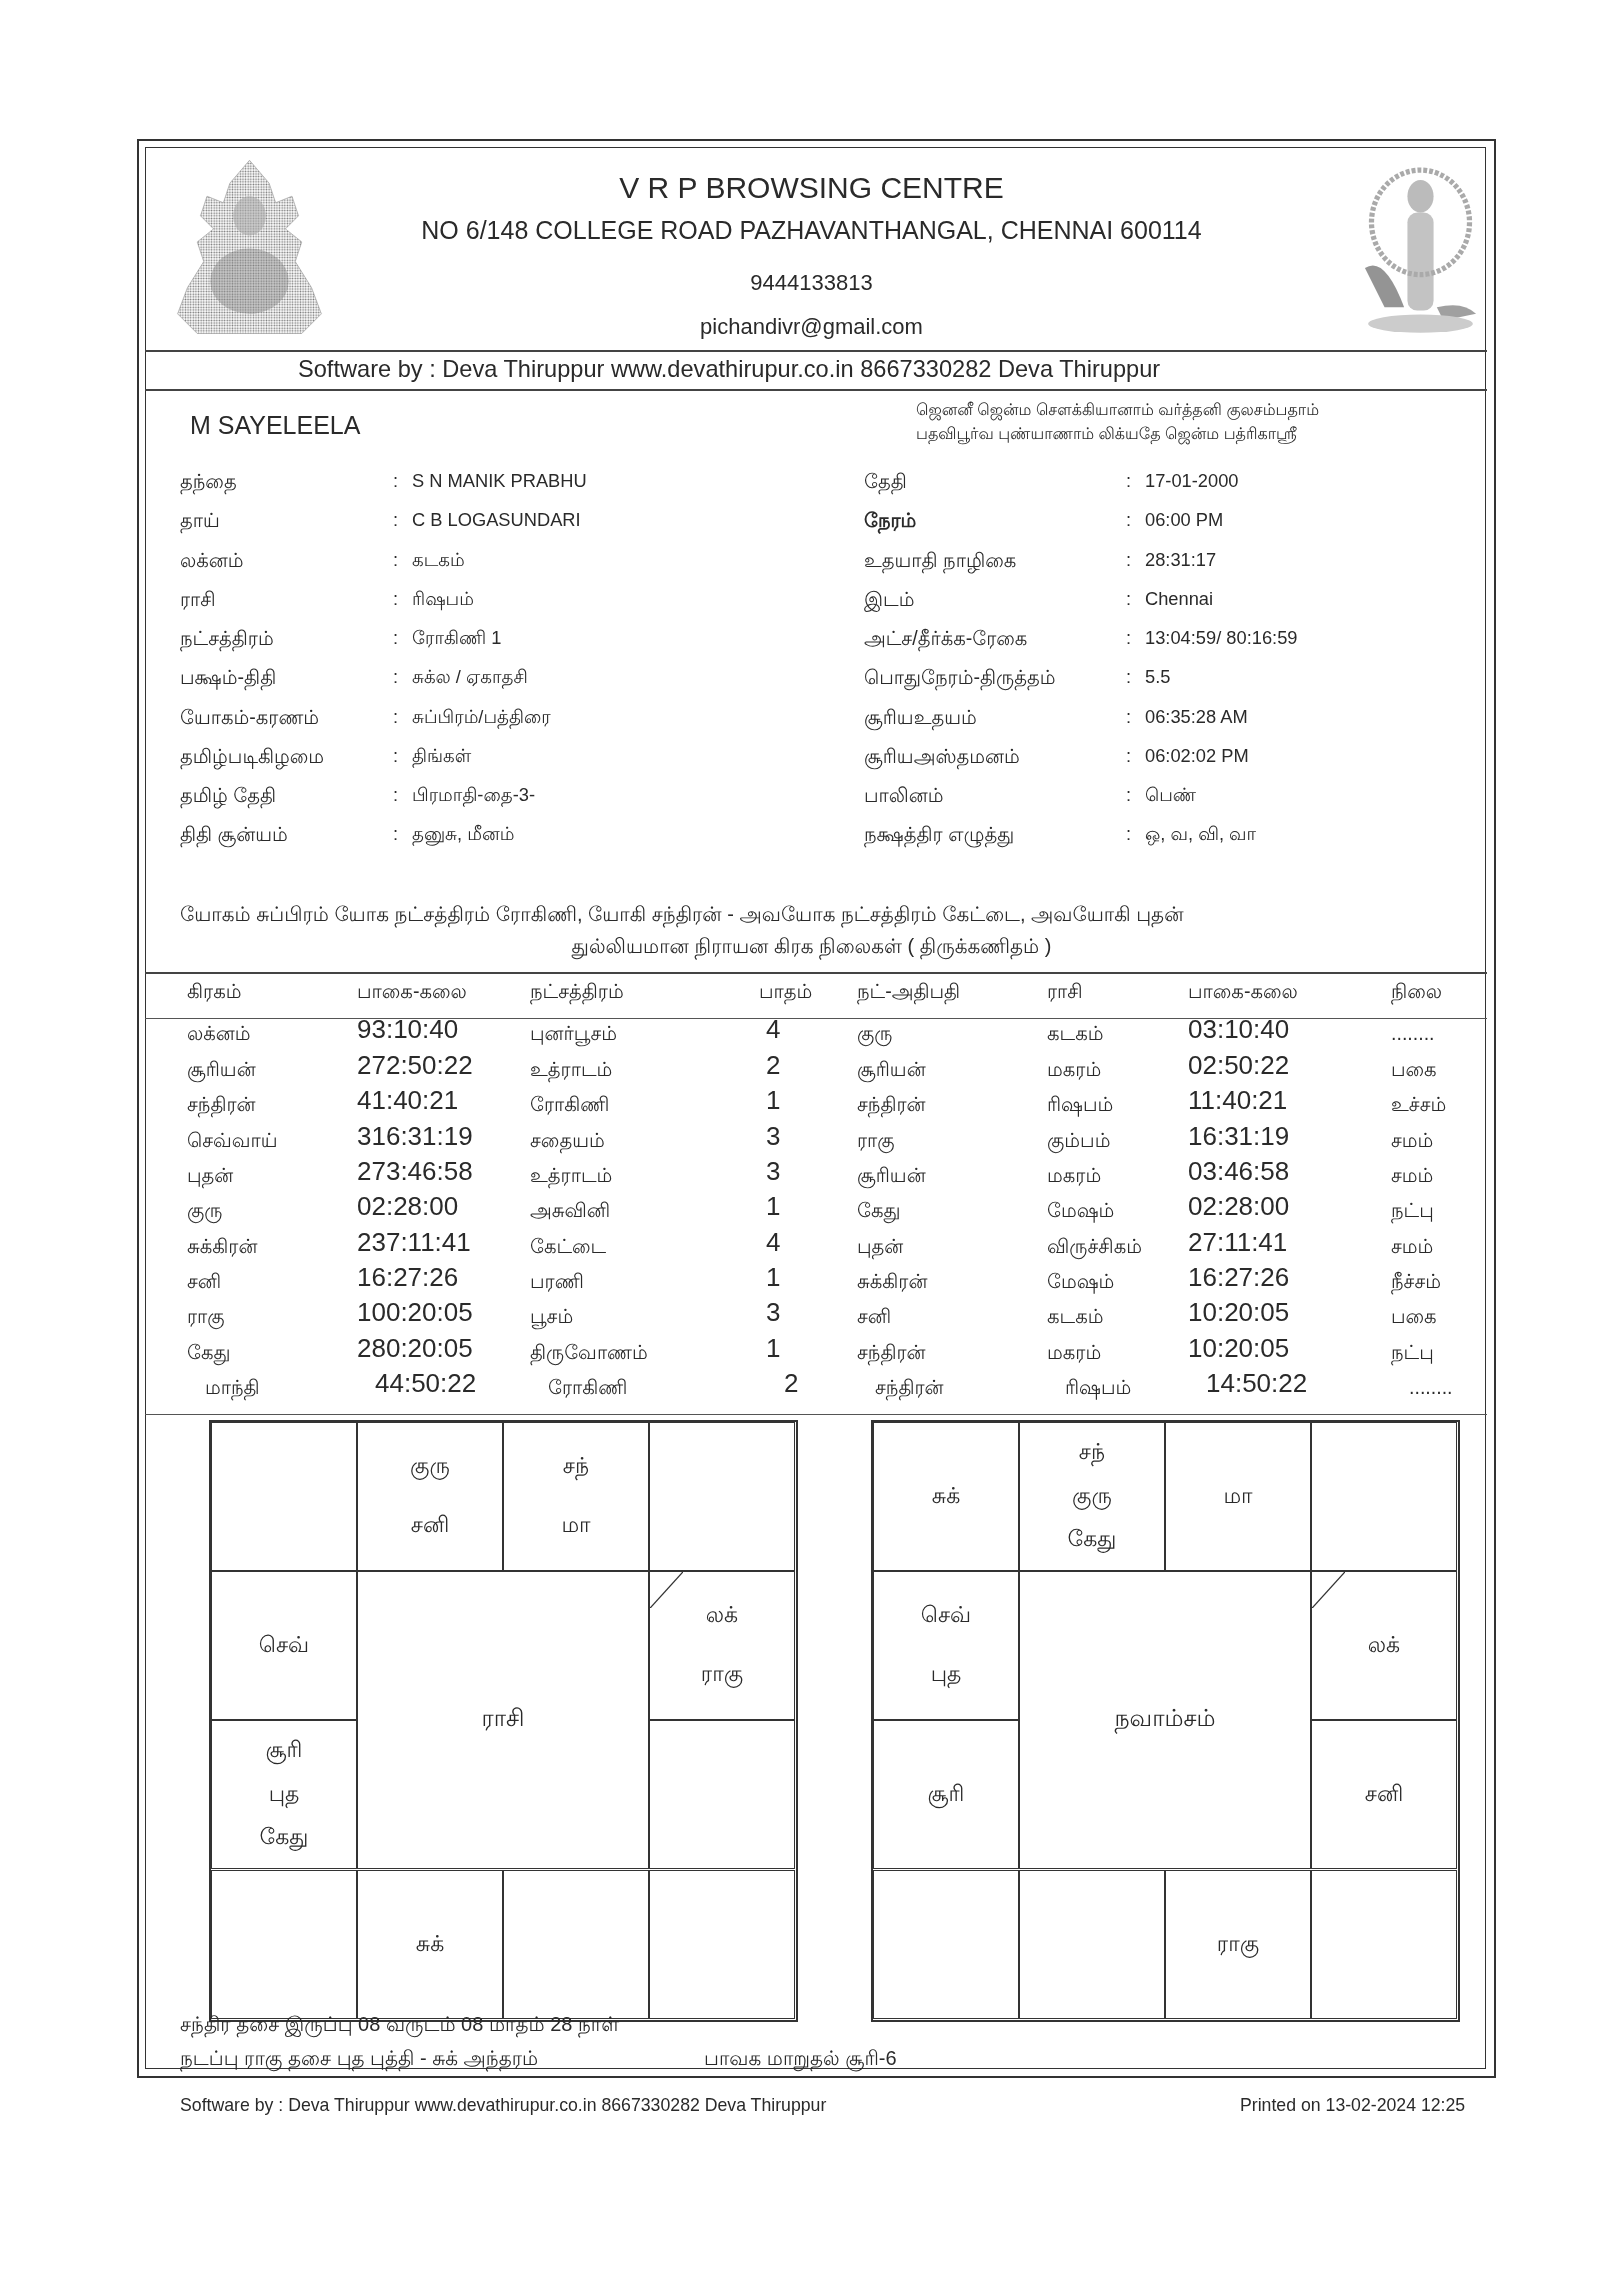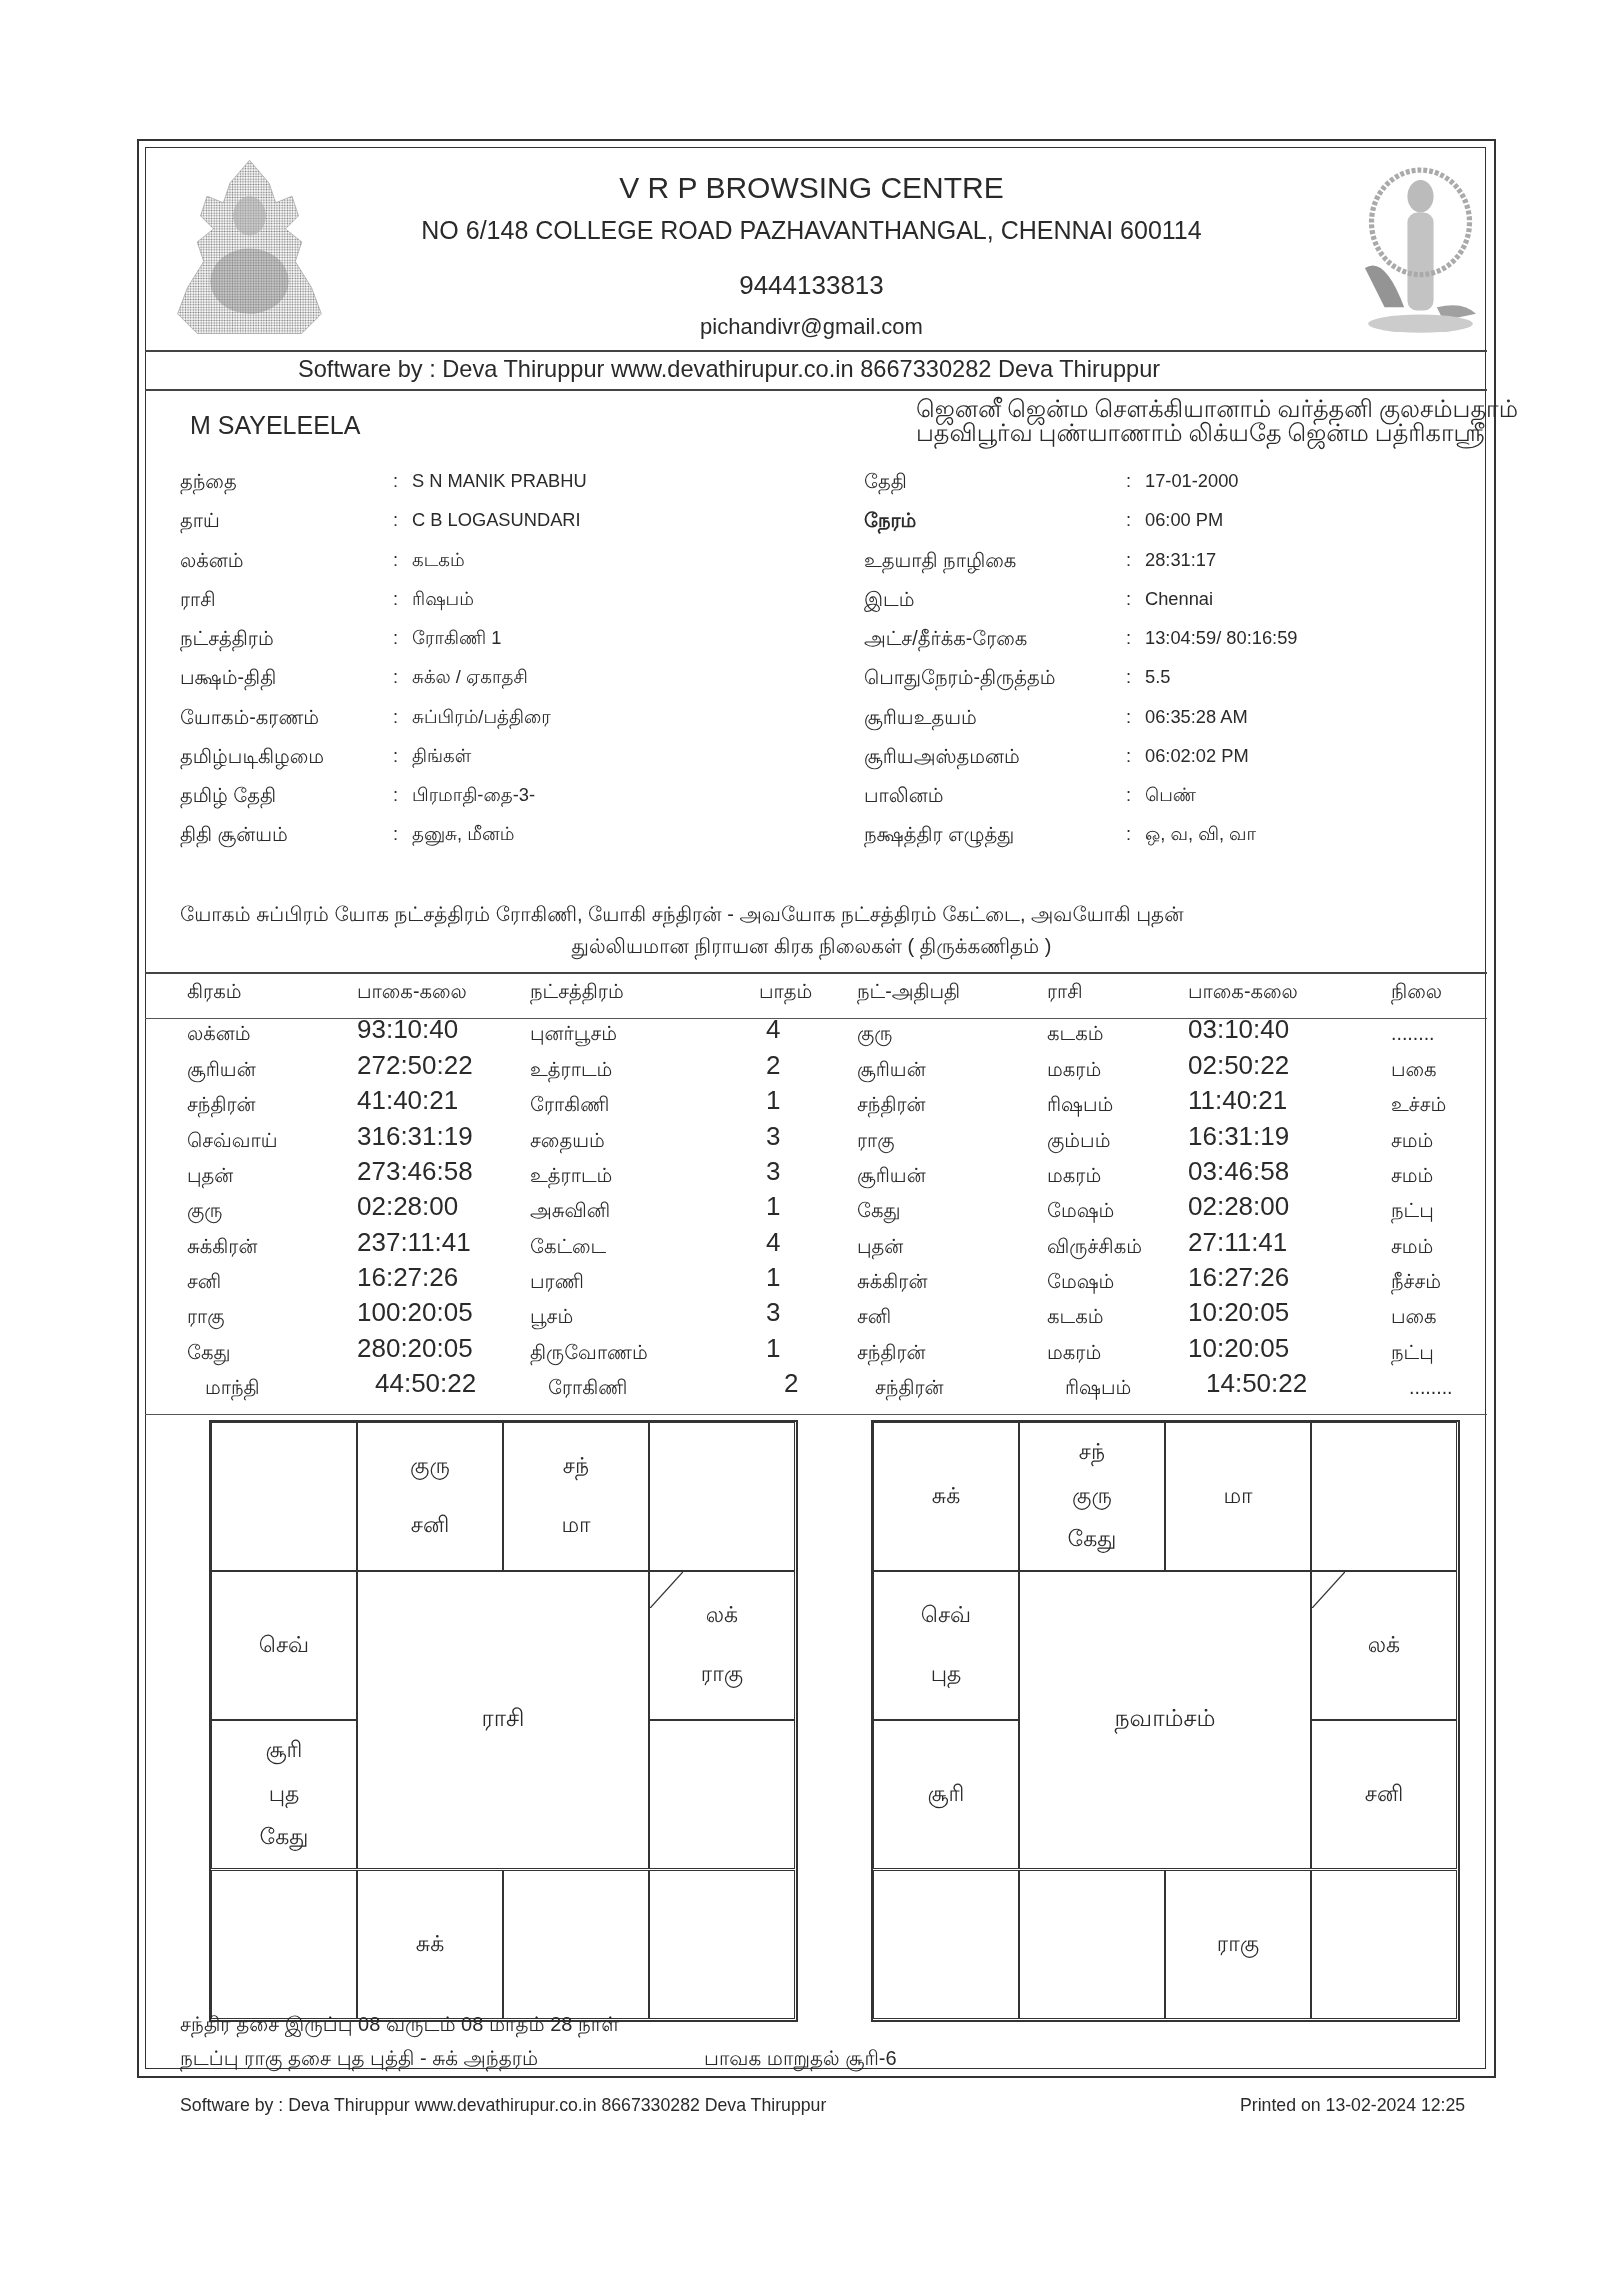--- a/index.html
+++ b/index.html
@@ -5,26 +5,26 @@
   html, body { margin:0; padding:0; background:#ffffff; }
   body { width:1623px; height:2295px; position:relative; font-family:"Liberation Sans", sans-serif; color:#2a2a2a; overflow:hidden; }
   .abs { position:absolute; }
   
   .frame-outer { left:137px; top:139px; width:1355px; height:1935px; border:2.6px solid #333; }
   .frame-inner { left:145px; top:147px; width:1339px; height:1920px; border:1.3px solid #333; }
   .hline { position:absolute; left:145px; width:1342px; height:0; border-top:2px solid #444; }
   .hline.thin { border-top:1.3px solid #555; }
   .header-title { left:0; width:1623px; top:171px; text-align:center; font-size:30px; }
   .header-addr { left:0; width:1623px; top:216px; text-align:center; font-size:25px; }
-  .header-phone { left:0; width:1623px; top:270px; text-align:center; font-size:26px; }
+  .header-phone { left:0; width:1623px; top:270px; text-align:center; font-size:22px; }
   .header-email { left:0; width:1623px; top:314px; text-align:center; font-size:22px; }
   .software { left:298px; top:356px; font-size:23.6px; }
   .deity { width:157px; height:183px; }
   .name { left:190px; top:411px; font-size:25px; }
-  .shloka { left:916px; top:398px; font-size:24px; line-height:23.6px;font-family:Liberation Serif, serif; }
+  .shloka { left:916px; top:398px; font-size:16px; line-height:23.6px; }
   .lbl { font-size:19.6px; }
   .val { font-size:18.3px; }
   .colon { font-size:18.3px; }
   .yoga-line { left:180px; top:903px; font-size:20px; }
   .chart-title { left:0; width:1623px; top:935px; text-align:center; font-size:20px; }
   .th { top:980px; font-size:19.6px; }
   .td { font-size:19.6px; }
   .td.num { font-size:26px; }
   .chart { border:2.6px double #333; box-sizing:border-box; }
   .cell { position:absolute; border:1px solid #333; box-sizing:border-box; display:flex; flex-direction:column; justify-content:space-evenly; align-items:center; font-size:22px; }

